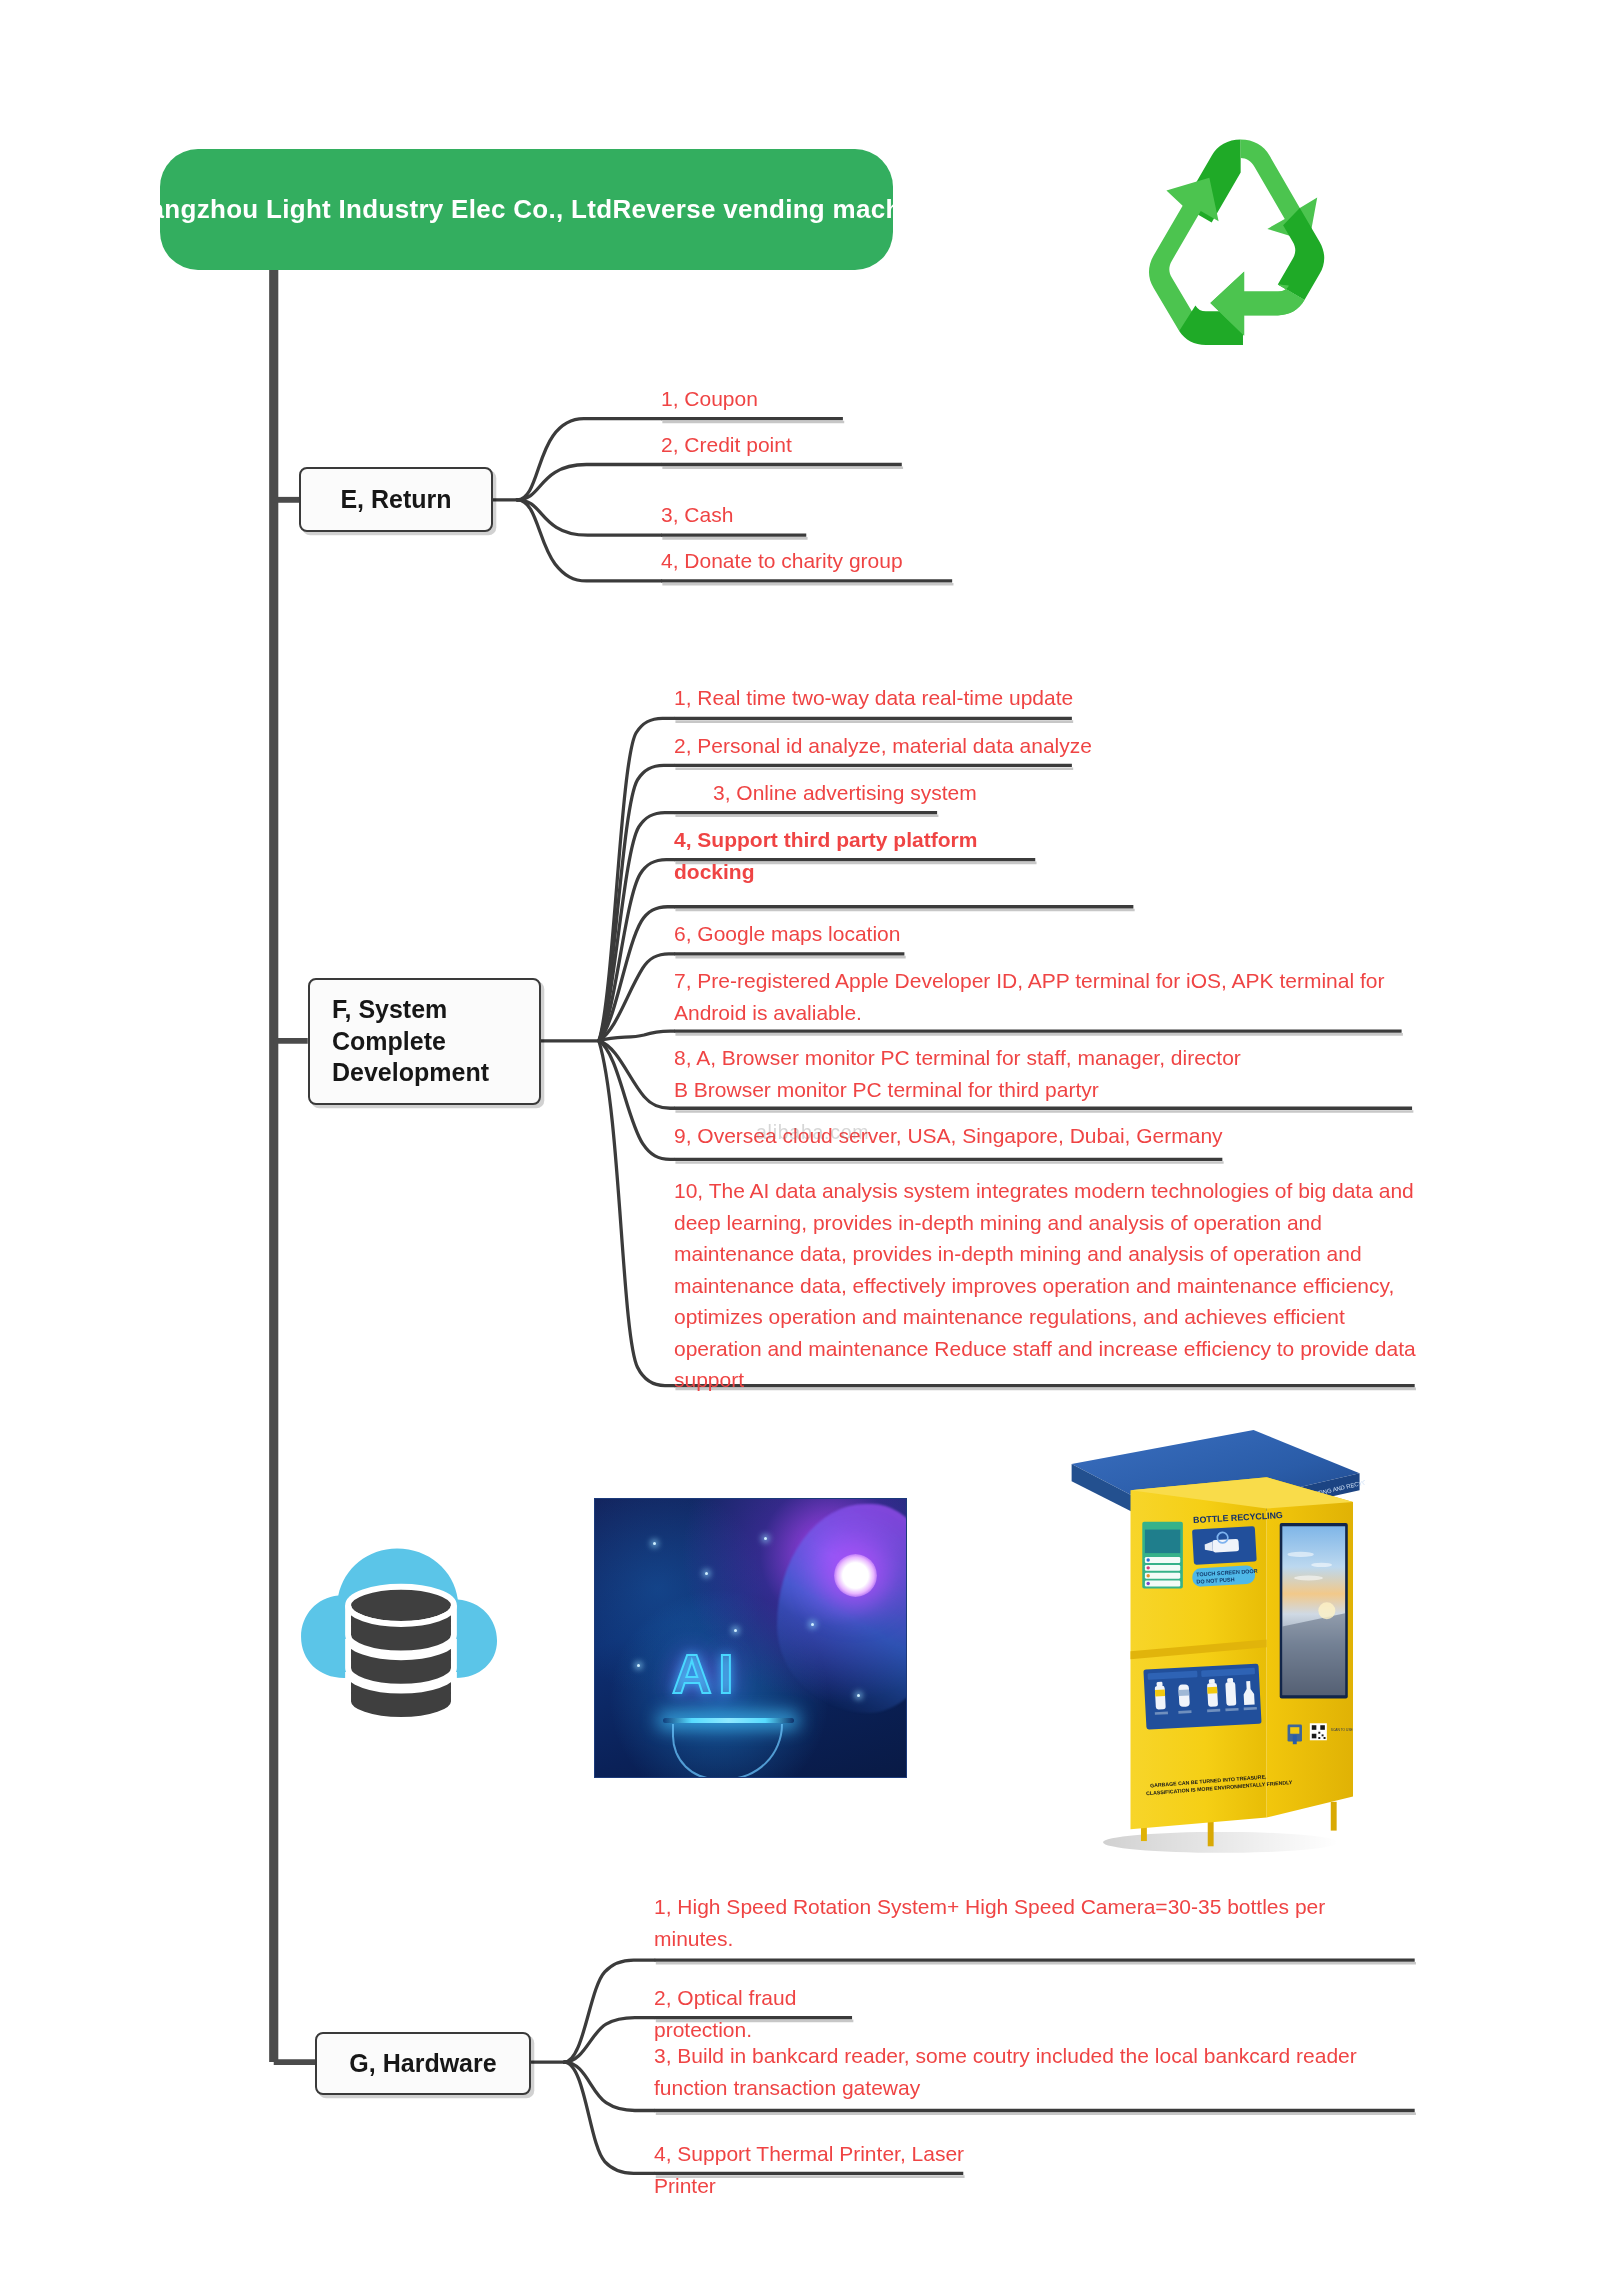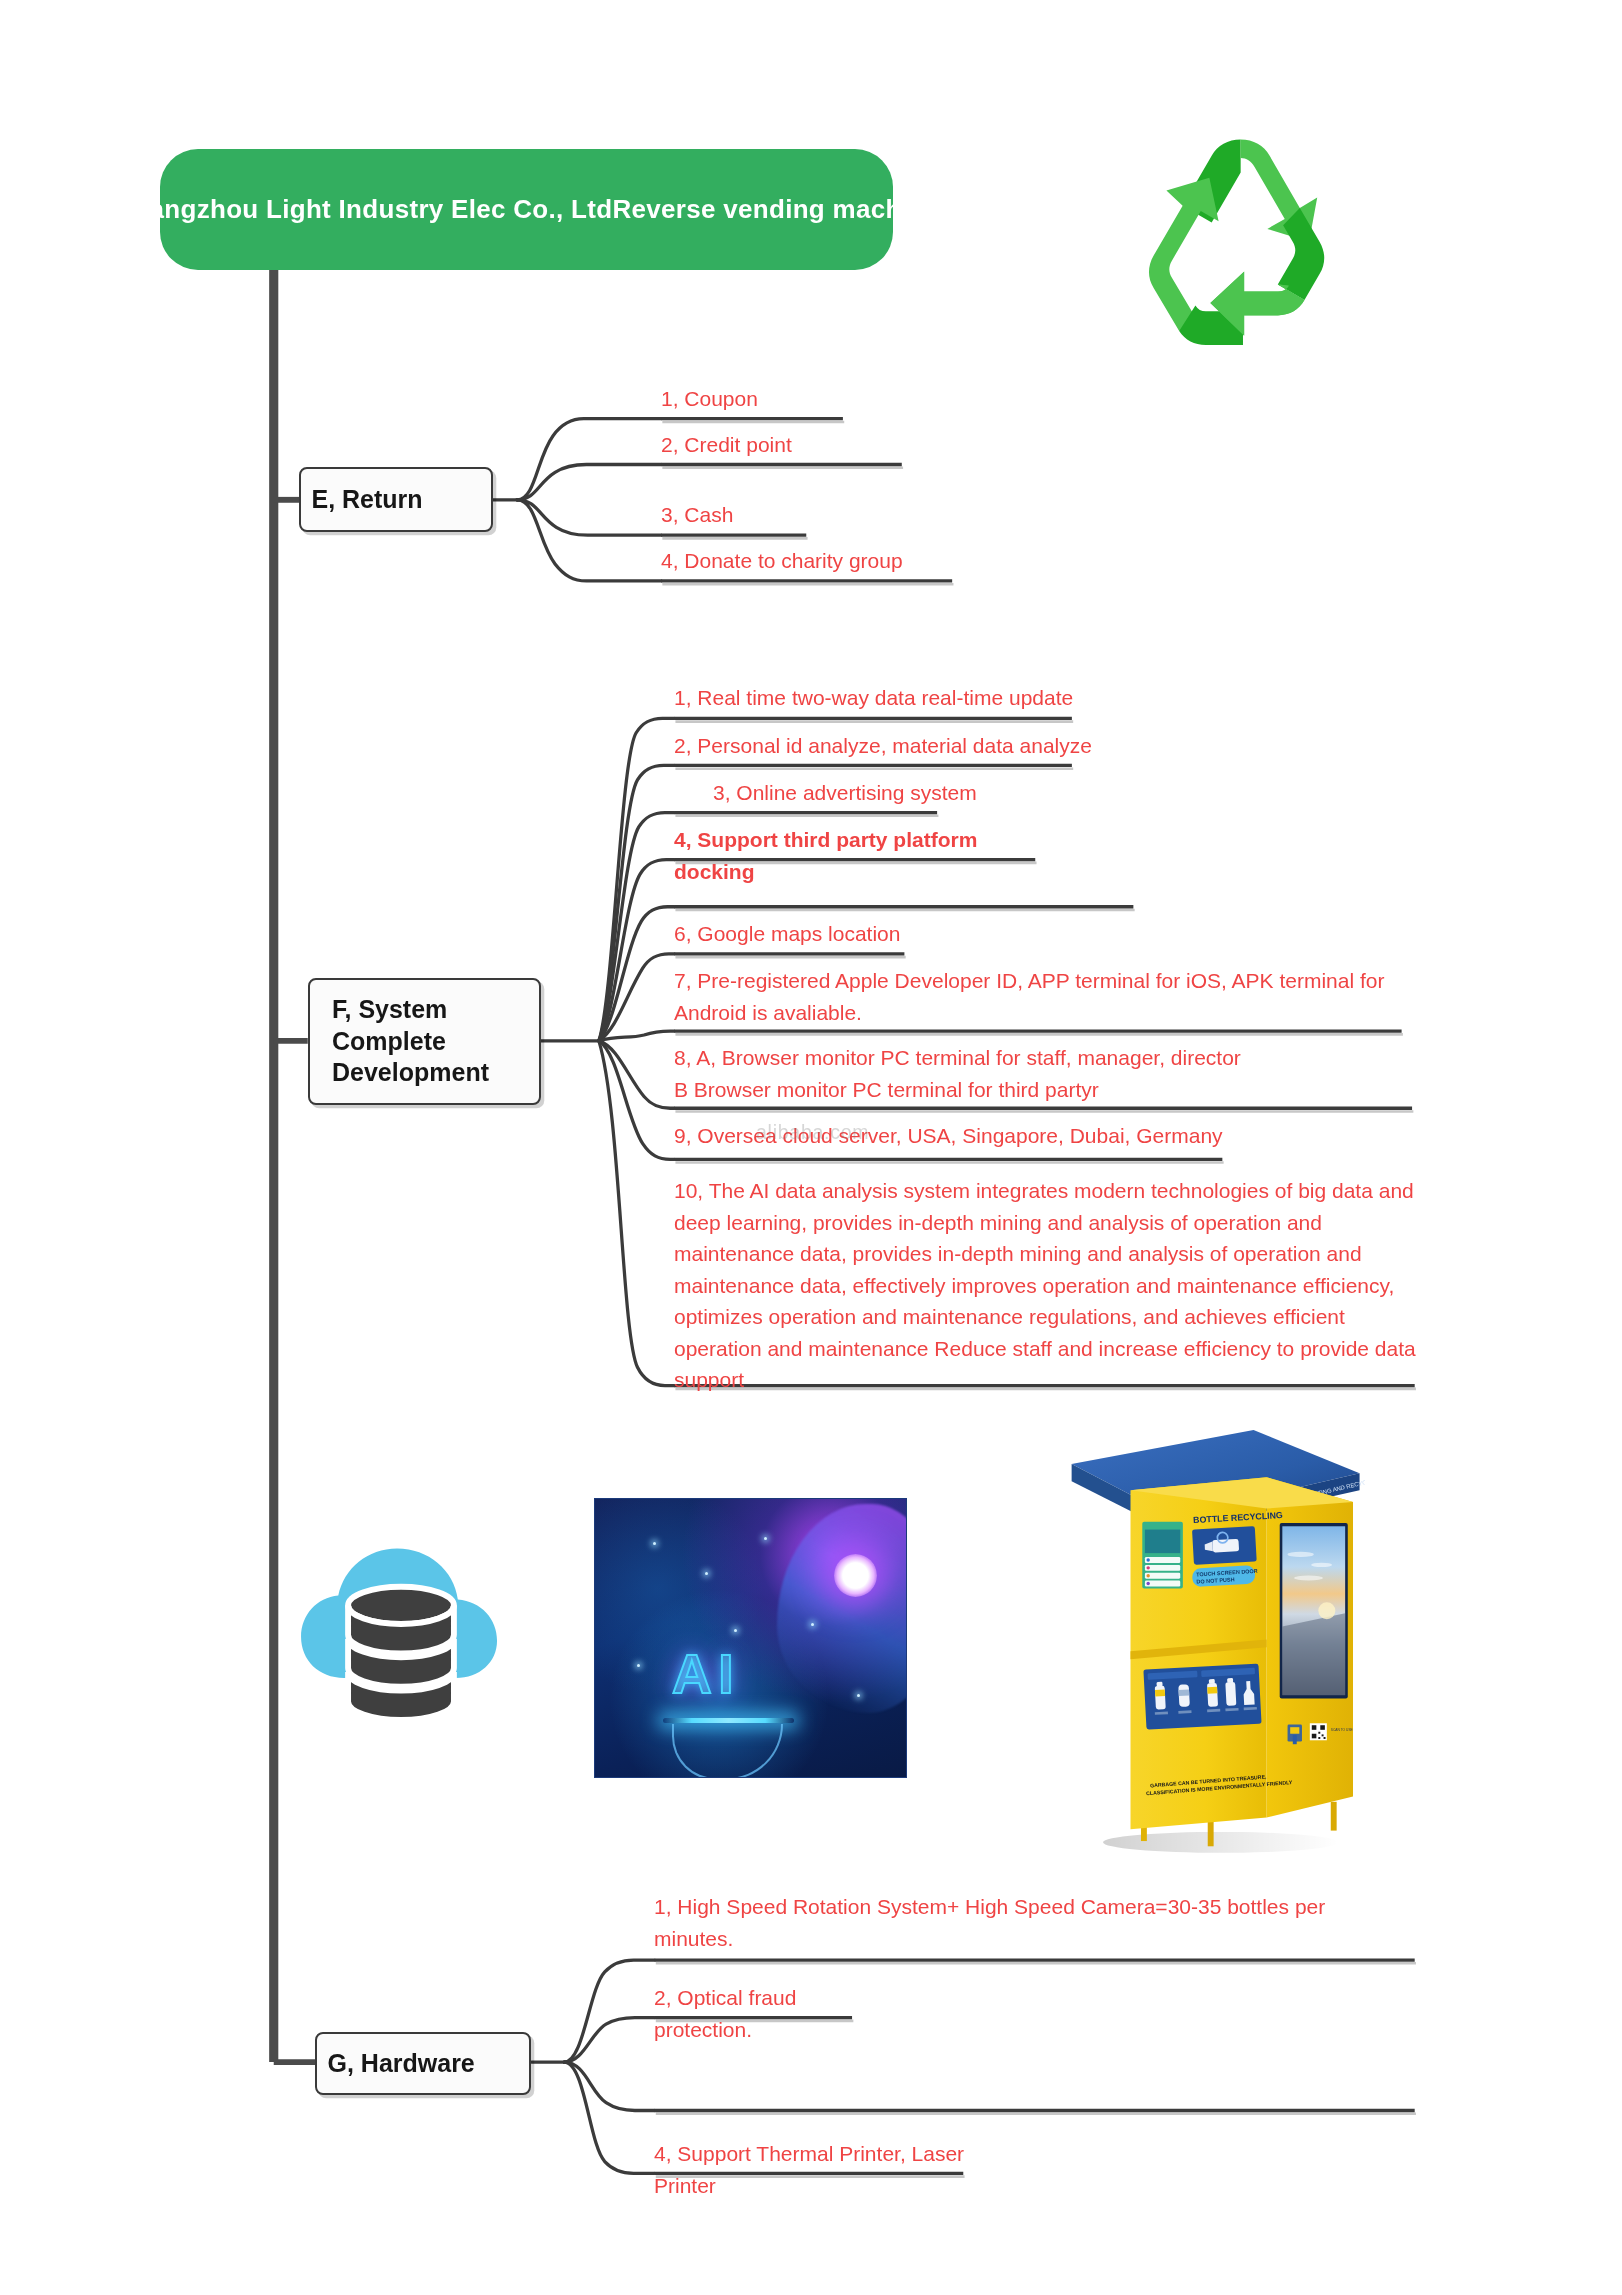--- a/index.html
+++ b/index.html
@@ -21,21 +21,21 @@
     display:flex; flex-direction:row; align-items:center; justify-content:center;
     color:#ffffff; font-weight:bold; letter-spacing:0.3px;
   }
   .root-node .line{ font-size:26px; line-height:1.30; white-space:nowrap; }
 
   
   .node-box{
     position:absolute; background:#fbfbfb;
     border:2.6px solid #3a3a3a; border-radius:7.9px;
     box-shadow:3.3px 3.3px 0 rgba(0,0,0,.18);
-    display:flex; align-items:center; 
+    display:flex; align-items:center; justify-content:center;
     font-weight:bold; color:#171717; text-align:center;
   }
   .node-box .nb-label{ font-size:25px; line-height:1.26; padding:0 10.5px; }
 
   #node-e{ left:299px; top:467px;  width:194px; height:65px; }
   #node-f{ left:308px; top:978px; width:233px; height:127px; }
   #node-g{ left:315px; top:2032px; width:216px; height:63px; }
   #node-f .nb-label{ text-align:left; width:100%; padding-left:22px; }
 
   
@@ -407,16 +407,18 @@
       <text x="66" y="10" font-family="Liberation Sans, sans-serif" font-size="5" fill="#2a3550">SCAN TO USE</text>
     </g>
   </svg>
 
   <div class="node-box" id="node-g">
     <span class="nb-label">G, Hardware</span>
   </div>
   <div class="leaf" style="left:654px; top:1891px; width:753px;">1, High Speed Rotation System+ High Speed Camera=30-35 bottles per
 minutes.</div>
   <div class="leaf" style="left:654px; top:1982px; width:203px;">2, Optical fraud protection.</div>
+  <div class="leaf" style="left:654px; top:2040px; width:753px;">3, Build in bankcard reader, some coutry included the local bankcard reader
+function transaction gateway</div>
   <div class="leaf" style="left:654px; top:2138px; width:314px;">4, Support Thermal Printer, Laser Printer</div>
 
 </div>
 
 
 </body></html>

